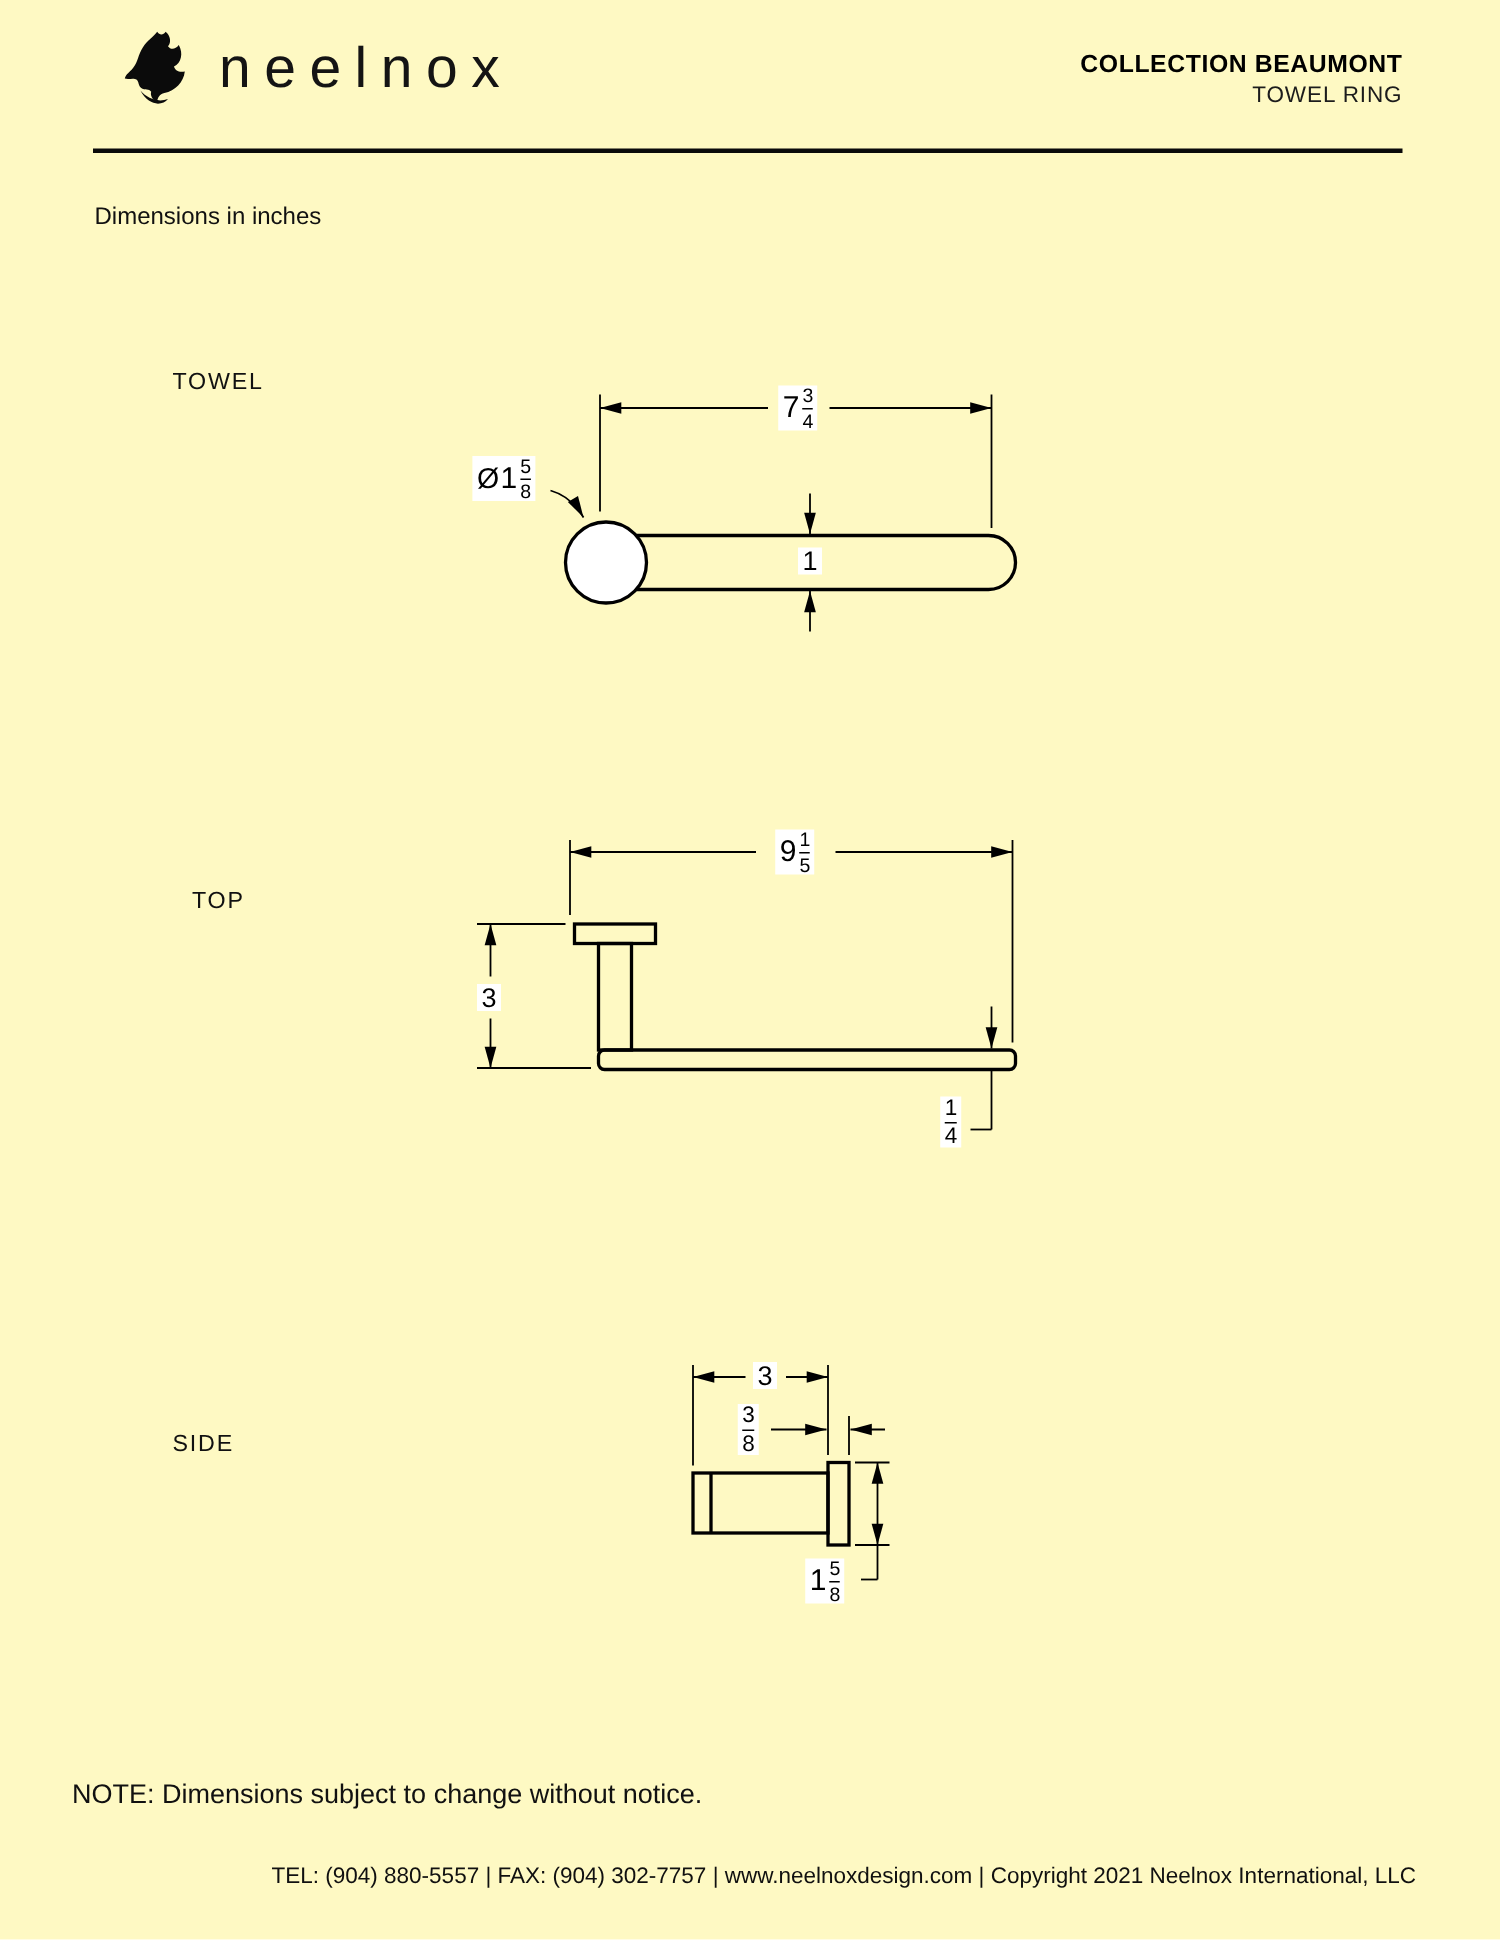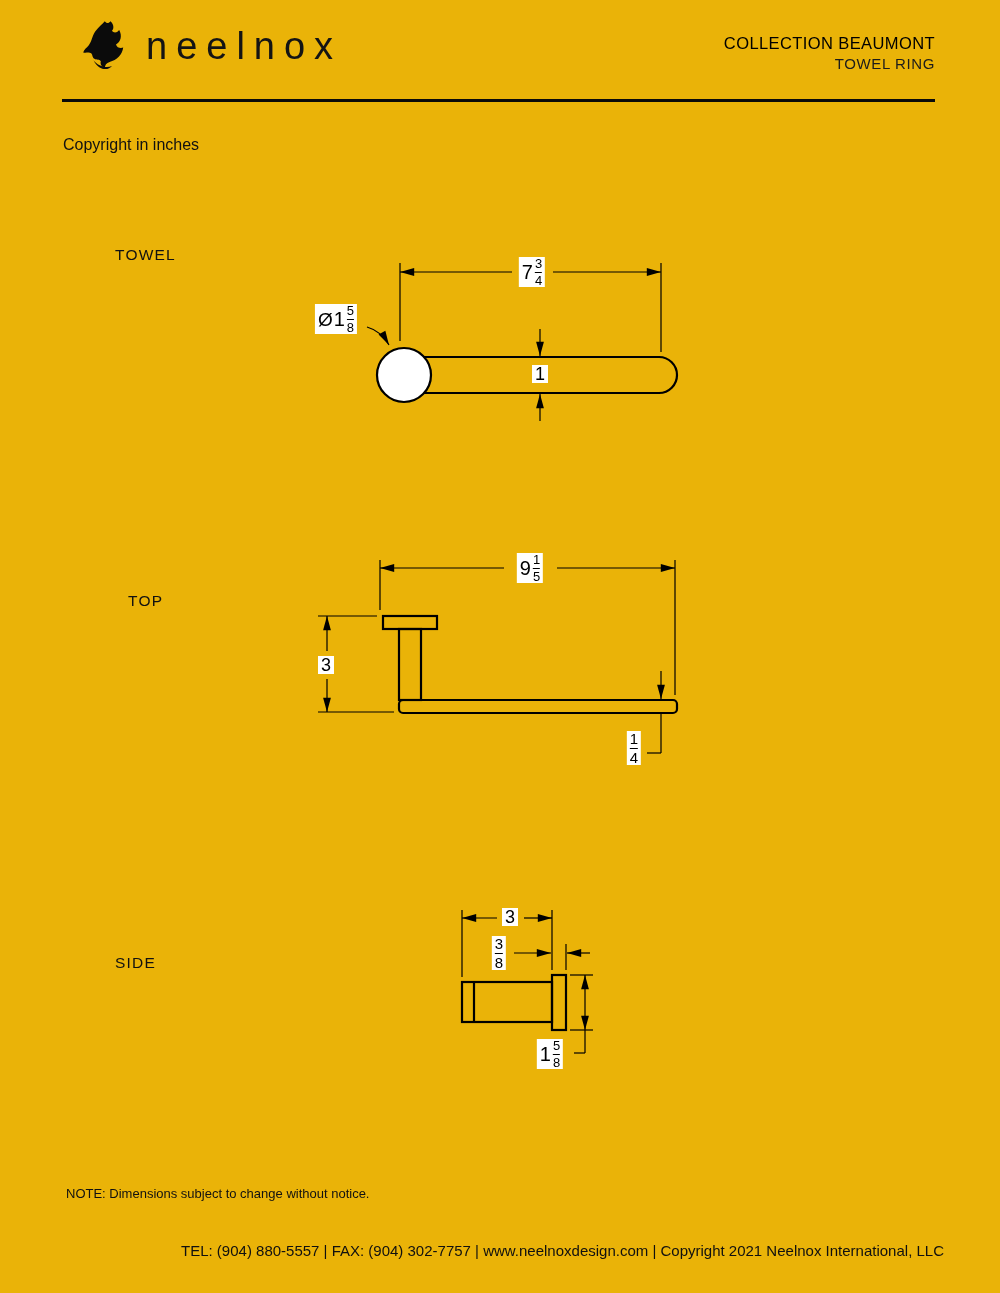--- a/index.html
+++ b/index.html
@@ -1,27 +1,27 @@
 <!DOCTYPE html>
 <html><head>
 <meta charset="utf-8">
 <style>
   * { margin:0; padding:0; box-sizing:border-box; }
   html,body { background:#ffffff; }
   .page {
-    position:relative; width:1000px; height:1293px; background:#eab308;
+    position:relative; width:1000px; height:1293px; background:#fef9c3;
     font-family:"Liberation Sans", sans-serif; color:#000; overflow:hidden;
   }
 
   
   .logo { position:absolute; left:76px; top:20px; display:flex; align-items:center; }
   .horse { display:block; }
   .wordmark { margin-left:14px; font-size:38px; letter-spacing:9px; font-weight:400; color:#141414; }
   .header-right { position:absolute; right:65px; top:34px; text-align:right; }
-  .collection { font-size:16.5px; font-weight:400; letter-spacing:0.4px; color:#000; }
+  .collection { font-size:16.5px; font-weight:700; letter-spacing:0.4px; color:#000; }
   .product { margin-top:2px; font-size:15px; color:#1c1c1c; letter-spacing:0.6px; }
   .rule { position:absolute; left:62px; top:99px; width:873px; height:2.5px; background:#0a0a0a; }
 
   .subtitle { position:absolute; left:63px; top:136px; font-size:16px; color:#111; }
 
   .view-label { position:absolute; left:115px; font-size:15.5px; letter-spacing:1.2px; color:#111; }
 
   .drawing { position:absolute; left:0; top:0; }
 
   
@@ -29,42 +29,42 @@
     position:absolute; transform:translate(-50%,-50%);
     display:flex; align-items:center; background:#fff; padding:0 3px;
     font-size:20px; line-height:1; white-space:nowrap; color:#000;
   }
   .dimlabel .prefix { font-size:19px; margin-right:1px; }
   .dimlabel.plain { font-size:18px; }
   .frac { display:inline-flex; flex-direction:column; align-items:center; font-size:13px; line-height:1; margin-left:2px; }
   .frac .fbar { align-self:stretch; height:0; border-top:1.4px solid #000; margin:1.5px 0; }
   .fraconly .frac { font-size:15px; margin-left:0; }
 
-  .note { position:absolute; left:66px; top:1186px; font-size:13px; color:#111; }
+  .note { position:absolute; left:48px; top:1186px; font-size:18px; color:#111; }
   .footer { position:absolute; right:56px; top:1242px; font-size:15px; color:#101010; white-space:nowrap; }
 </style>
 </head>
 <body>
 
 <div class="page">
 
   <div class="logo">
     <svg class="horse" viewBox="0 0 70 64" width="56" height="52" aria-hidden="true">
       <path d="M36 1 C 33 5, 28 8, 24 14 C 20 20, 20 26, 16 31 C 13 35, 10 36, 9 40 C 13 41, 16 39, 19 41 C 21 43, 20 46, 23 48 C 26 50, 29 48, 31 51 C 30 54, 32 58, 36 60 C 36 56, 38 53, 42 52 C 51 50, 58 43, 59 34 C 55 35, 51 34, 50 30 C 56 27, 58 19, 54 12 C 51 16, 47 16, 45 13 C 48 10, 47 4, 43 1 C 41 4, 38 4, 36 1 Z" fill="#0b0b0b"></path>
       <path d="M22 50 C 28 57, 37 60, 45 57 C 40 63, 29 63, 22 50 Z" fill="#0b0b0b"></path>
     </svg>
     <span class="wordmark">neelnox</span>
   </div>
   <div class="header-right">
     <div class="collection">COLLECTION BEAUMONT</div>
     <div class="product">TOWEL RING</div>
   </div>
   <div class="rule"></div>
 
-  <div class="subtitle">Copyright in inches</div>
+  <div class="subtitle">Dimensions in inches</div>
 
   <div class="view-label" style="top:246px;">TOWEL</div>
   <div class="view-label" style="top:592px;margin-left:13px;">TOP</div>
   <div class="view-label" style="top:954px;">SIDE</div>
 
   <svg class="drawing" width="1000" height="1293" viewBox="0 0 1000 1293" aria-hidden="true">
     <defs>
       <marker id="arr" markerUnits="userSpaceOnUse" markerWidth="15" markerHeight="10" viewBox="0 0 15 10" refX="14.6" refY="5" orient="auto-start-reverse">
         <path d="M0.4,1.1 L14.6,5 L0.4,8.9 Z" fill="#000" stroke="none"></path>
       </marker>

